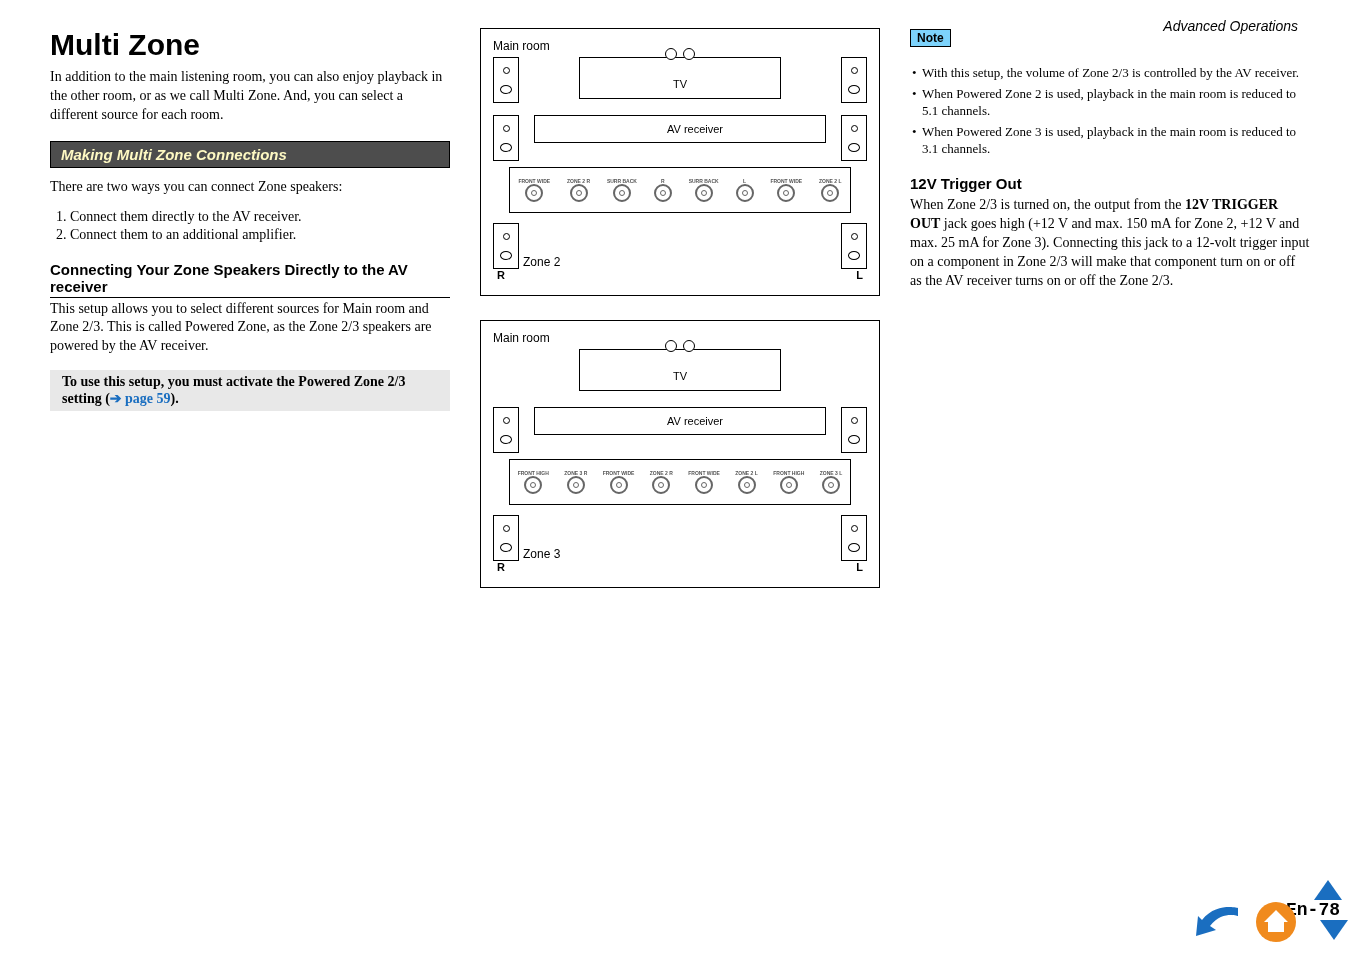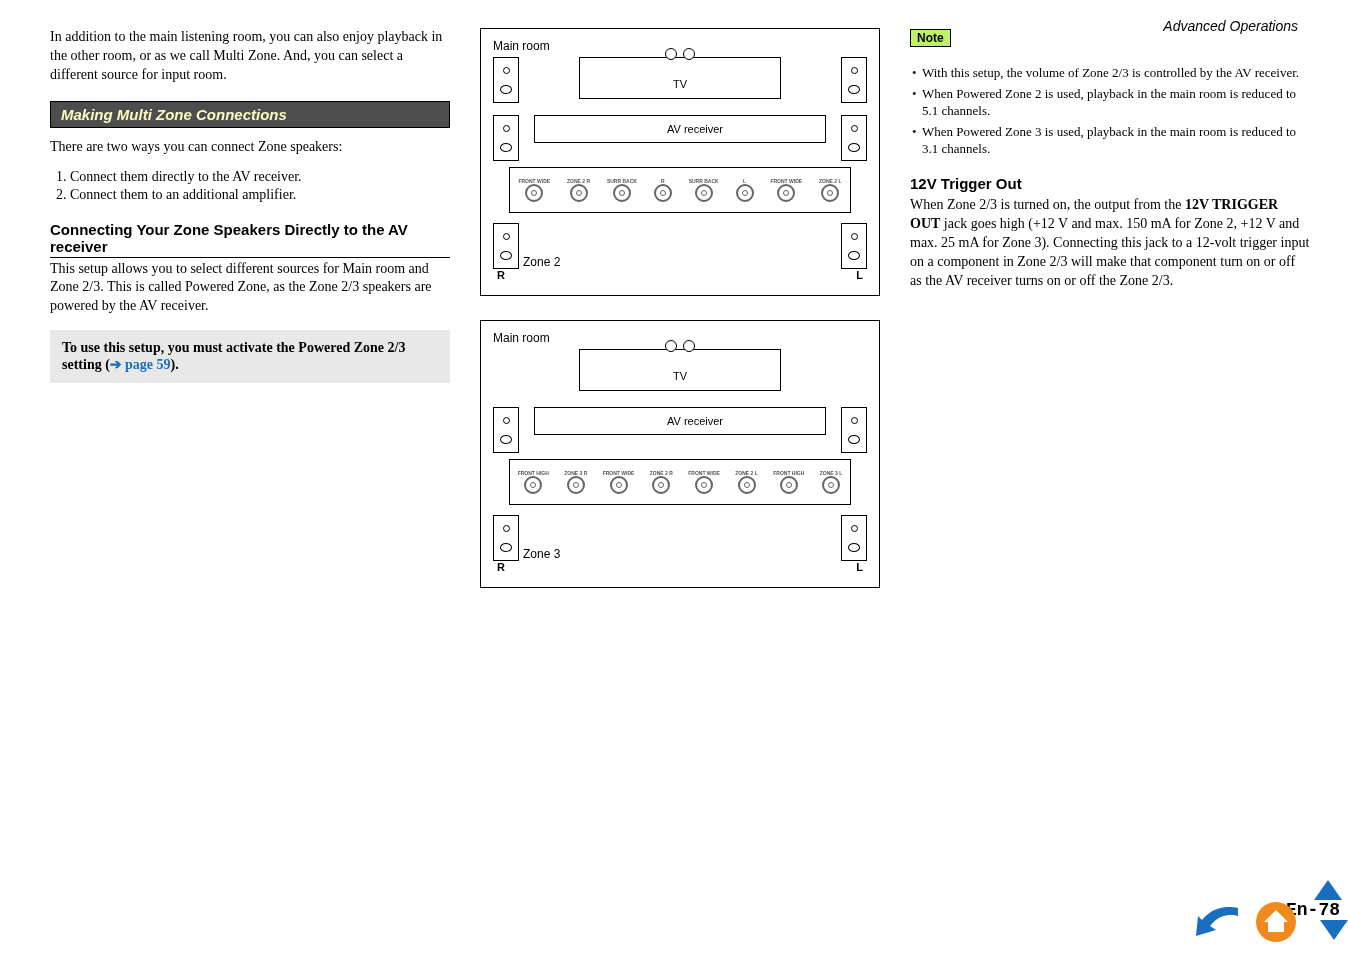--- a/index.html
+++ b/index.html
@@ -7,23 +7,23 @@
   .header{position:absolute;top:18px;right:50px;font-style:italic;font-family:Arial,Helvetica,sans-serif;font-size:14px;}
   .columns{display:flex;gap:30px;align-items:flex-start;}
   .col{flex:0 0 400px;}
   .col.right{flex:0 0 400px;}
   h1{font-family:Arial,Helvetica,sans-serif;font-size:30px;font-weight:bold;margin:0 0 6px 0;}
   p{font-size:14px;line-height:1.35;margin:0 0 12px 0;}
   .section-bar{background:#4d4d4d;color:#fef9c3;font-family:Arial,Helvetica,sans-serif;font-style:italic;font-weight:bold;font-size:15px;padding:4px 10px;border:1px solid #000;margin:16px 0 10px 0;}
   ol{margin:0 0 12px 20px;padding:0;font-size:14px;}
   ol li{margin-bottom:2px;}
   h3{font-family:Arial,Helvetica,sans-serif;font-size:15px;font-weight:bold;margin:18px 0 2px 0;border-bottom:1px solid #000;padding-bottom:2px;}
-  .setup-note{background:#e8e8e8;padding:10px 12px;margin-top:14px;font-size:14px;font-weight:bold;}
+  .setup-note{background:#e8e8e8;padding:4px 12px;margin-top:14px;font-size:14px;font-weight:bold;}
   .setup-note .link{color:#1a6ec0;}
-  .note-label{display:inline-block;border:1px solid #000;background:#bef264;font-family:Arial,Helvetica,sans-serif;font-weight:bold;font-size:12px;padding:1px 6px;margin-bottom:6px;}
+  .note-label{display:inline-block;border:1px solid #000;background:#7dd3fc;font-family:Arial,Helvetica,sans-serif;font-weight:bold;font-size:12px;padding:1px 6px;margin-bottom:6px;}
   ul.note-list{margin:12px 0 14px 2px;padding:0;list-style:none;font-size:13px;}
   ul.note-list li{position:relative;padding-left:10px;margin-bottom:4px;line-height:1.3;}
   ul.note-list li:before{content:"•";position:absolute;left:0;top:0;}
   
   .diagram{border:1px solid #000;padding:10px 12px 14px 12px;margin-bottom:24px;font-family:Arial,Helvetica,sans-serif;}
   .diag-label{font-size:12px;margin-bottom:4px;}
   .tv-box{border:1px solid #000;height:40px;margin:0 auto 10px auto;width:200px;position:relative;font-size:11px;text-align:center;line-height:52px;}
   .tv-legs{position:absolute;top:-10px;left:50%;transform:translateX(-50%);display:flex;gap:6px;}
   .tv-legs span{display:inline-block;width:10px;height:10px;border:1px solid #000;border-radius:50%;background:#fff;}
   .av-box{border:1px solid #000;height:26px;margin:0 auto 10px auto;width:260px;font-size:11px;text-align:center;line-height:26px;padding-left:30px;}
@@ -49,21 +49,22 @@
 </style>
 </head>
 <body>
 
 <div class="page">
   <div class="header">Advanced Operations</div>
 
   <div class="columns">
 
     <div class="col">
-      <p>In addition to the main listening room, you can also enjoy playback in the other room, or as we call Multi Zone. And, you can select a different source for input room.</p>
+      <h1>Multi Zone</h1>
+      <p>In addition to the main listening room, you can also enjoy playback in the other room, or as we call Multi Zone. And, you can select a different source for each room.</p>
 
       <div class="section-bar">Making Multi Zone Connections</div>
 
       <p>There are two ways you can connect Zone speakers:</p>
       <ol>
         <li>Connect them directly to the AV receiver.</li>
         <li>Connect them to an additional amplifier.</li>
       </ol>
 
       <h3>Connecting Your Zone Speakers Directly to the AV receiver</h3>

